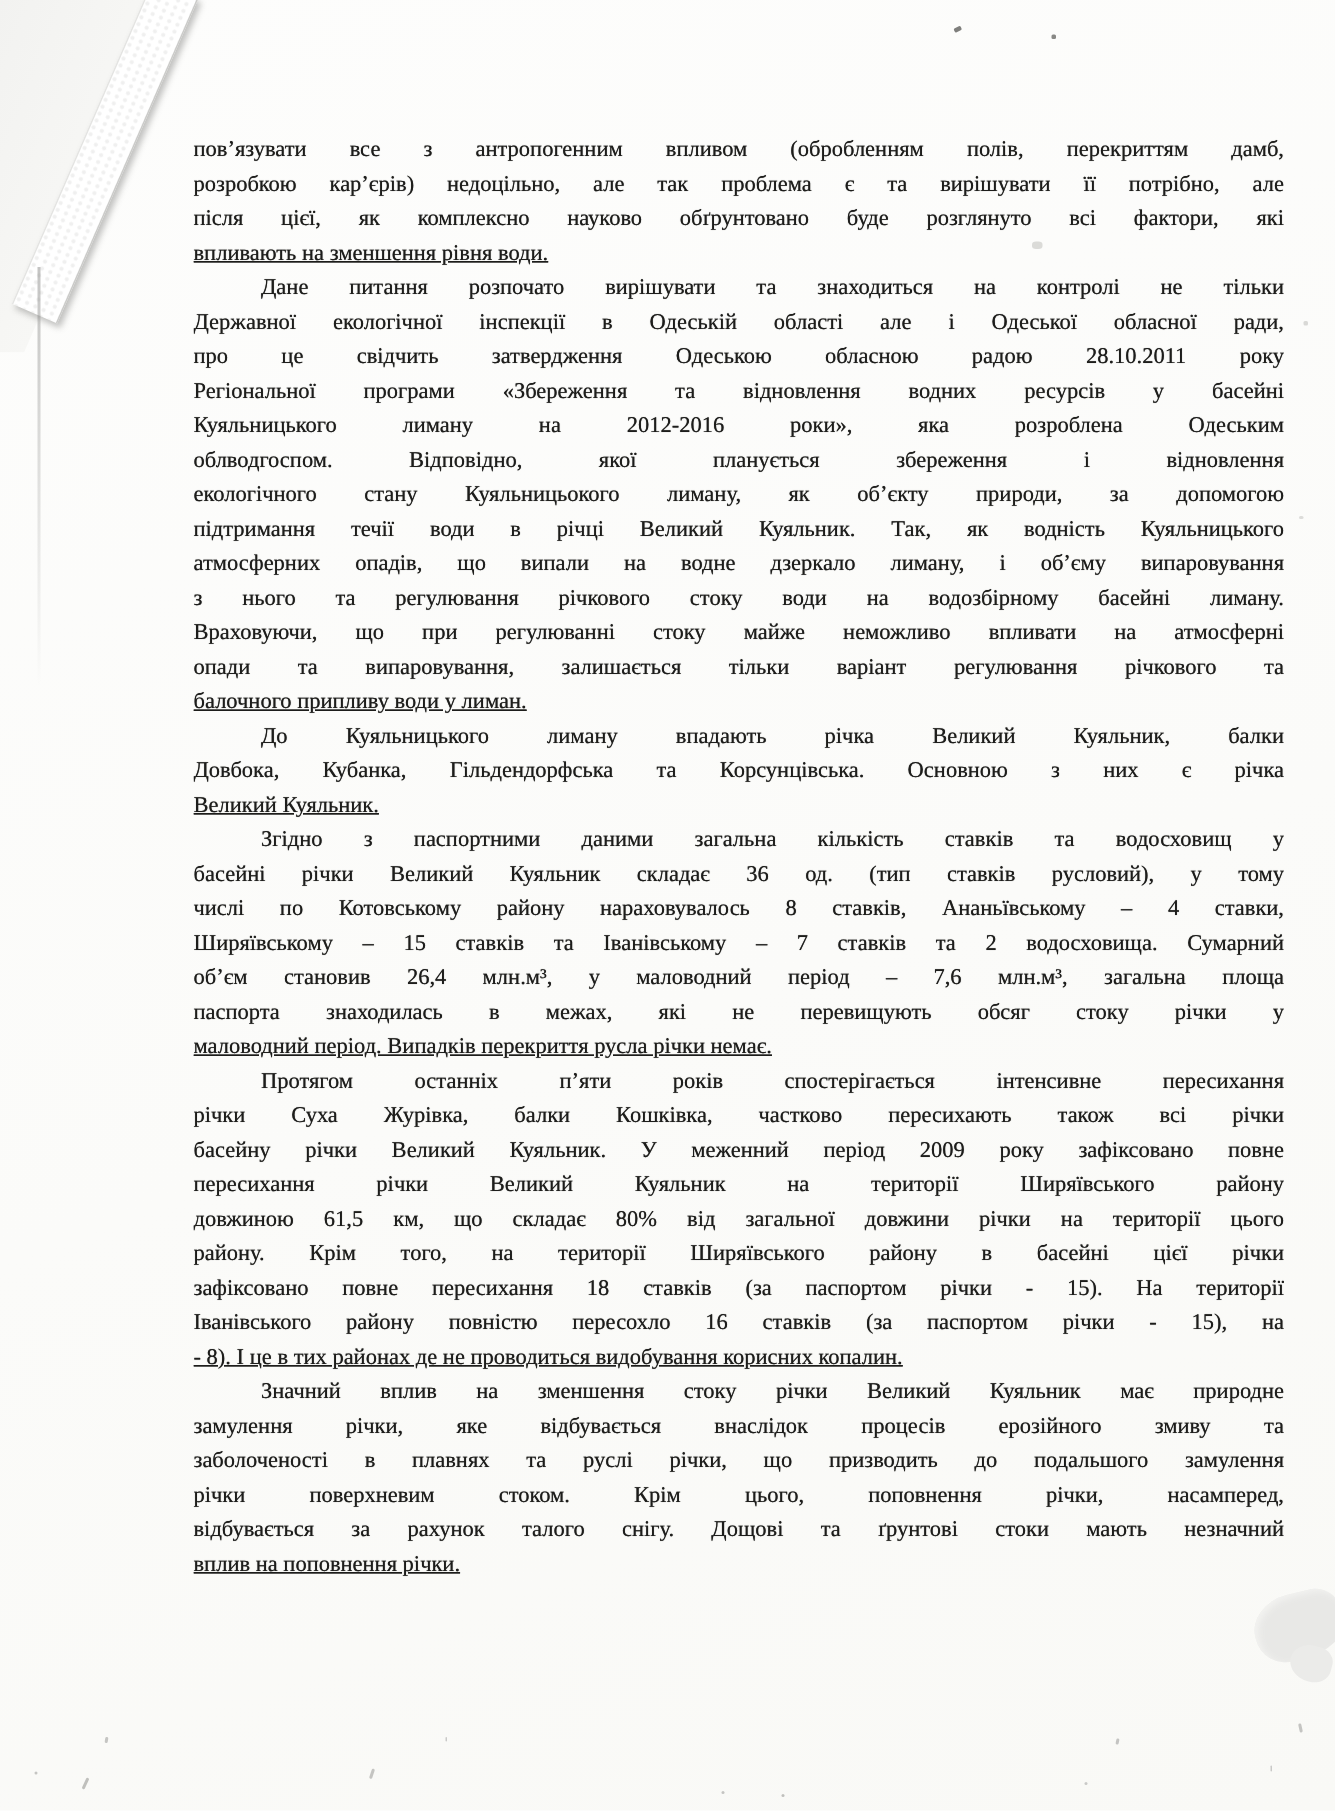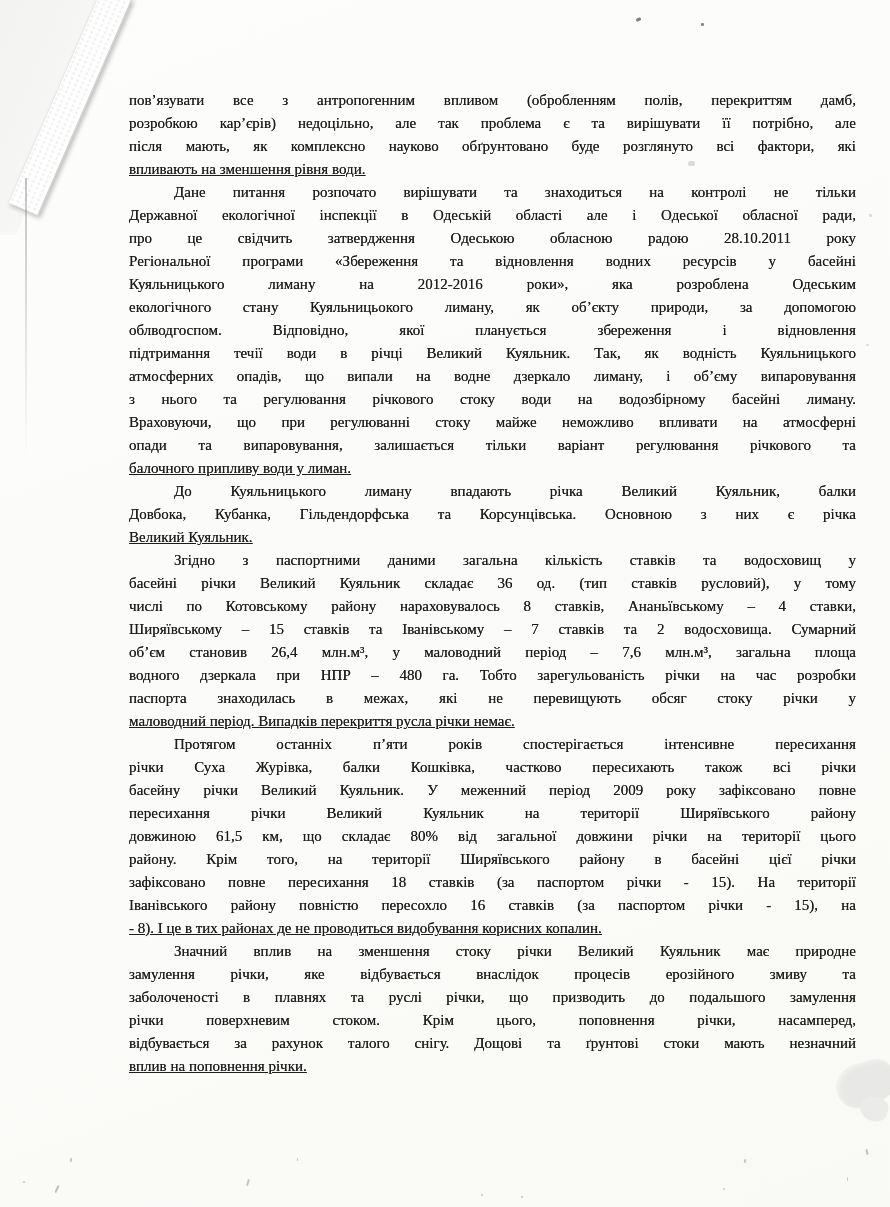--- a/index.html
+++ b/index.html
@@ -80,44 +80,43 @@
 
 <div class="page">
 
   <div class="corner-bg"></div>
   <div class="corner-strip"></div>
   <div class="corner-edge-line"></div>
 
   <div class="page-text">
       <div class="line">пов’язувати все з антропогенним впливом (обробленням полів, перекриттям дамб,</div>
       <div class="line">розробкою кар’єрів) недоцільно, але так проблема є та вирішувати її потрібно, але</div>
-      <div class="line">після мають, як комплексно науково обґрунтовано буде розглянуто всі фактори, які</div>
+      <div class="line">після цієї, як комплексно науково обґрунтовано буде розглянуто всі фактори, які</div>
       <div class="line last">впливають на зменшення рівня води.</div>
       <div class="line indent">Дане питання розпочато вирішувати та знаходиться на контролі не тільки</div>
       <div class="line">Державної екологічної інспекції в Одеській області але і Одеської обласної ради,</div>
       <div class="line">про це свідчить затвердження Одеською обласною радою 28.10.2011 року</div>
       <div class="line">Регіональної програми «Збереження та відновлення водних ресурсів у басейні</div>
       <div class="line">Куяльницького лиману на 2012-2016 роки», яка розроблена Одеським</div>
+      <div class="line">облводгоспом. Відповідно, якої планується збереження і відновлення</div>
       <div class="line">екологічного стану Куяльницьокого лиману, як об’єкту природи, за допомогою</div>
-      <div class="line">облводгоспом. Відповідно, якої планується збереження і відновлення</div>
       <div class="line">підтримання течії води в річці Великий Куяльник. Так, як водність Куяльницького</div>
       <div class="line">атмосферних опадів, що випали на водне дзеркало лиману, і об’єму випаровування</div>
       <div class="line">з нього та регулювання річкового стоку води на водозбірному басейні лиману.</div>
       <div class="line">Враховуючи, що при регулюванні стоку майже неможливо впливати на атмосферні</div>
       <div class="line">опади та випаровування, залишається тільки варіант регулювання річкового та</div>
       <div class="line last">балочного припливу води у лиман.</div>
       <div class="line indent">До Куяльницького лиману впадають річка Великий Куяльник, балки</div>
       <div class="line">Довбока, Кубанка, Гільдендорфська та Корсунцівська. Основною з них є річка</div>
       <div class="line last">Великий Куяльник.</div>
       <div class="line indent">Згідно з паспортними даними загальна кількість ставків та водосховищ у</div>
       <div class="line">басейні річки Великий Куяльник складає 36 од. (тип ставків русловий), у тому</div>
       <div class="line">числі по Котовському району нараховувалось 8 ставків, Ананьївському – 4 ставки,</div>
       <div class="line">Ширяївському – 15 ставків та Іванівському – 7 ставків та 2 водосховища. Сумарний</div>
       <div class="line">об’єм становив 26,4 млн.м³, у маловодний період – 7,6 млн.м³, загальна площа</div>
-      <div class="line">водного дзеркала при НПР – 480 га. Тобто зарегульованість річки на час розробки</div>
       <div class="line">паспорта знаходилась в межах, які не перевищують обсяг стоку річки у</div>
       <div class="line last">маловодний період. Випадків перекриття русла річки немає.</div>
       <div class="line indent">Протягом останніх п’яти років спостерігається інтенсивне пересихання</div>
       <div class="line">річки Суха Журівка, балки Кошківка, частково пересихають також всі річки</div>
       <div class="line">басейну річки Великий Куяльник. У меженний період 2009 року зафіксовано повне</div>
       <div class="line">пересихання річки Великий Куяльник на території Ширяївського району</div>
       <div class="line">довжиною 61,5 км, що складає 80% від загальної довжини річки на території цього</div>
       <div class="line">району. Крім того, на території Ширяївського району в басейні цієї річки</div>
       <div class="line">зафіксовано повне пересихання 18 ставків (за паспортом річки - 15). На території</div>
       <div class="line">Іванівського району повністю пересохло 16 ставків (за паспортом річки - 15), на</div>

